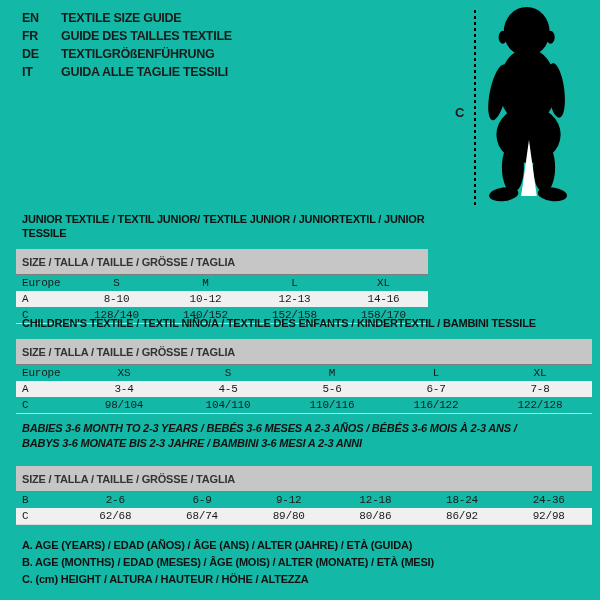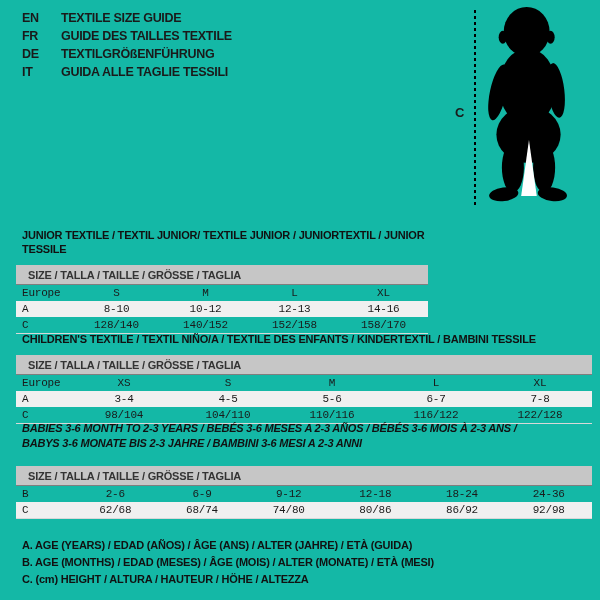--- a/index.html
+++ b/index.html
@@ -24,25 +24,25 @@
   .baby{position:absolute;left:477px;top:6px;width:92px;height:202px;}
   .baby .part{fill:var(--sil);}
   .baby .notch{fill:#ffffff;}
 
   
   .tsec{position:absolute;left:16px;}
   #tsec0{top:212px;width:412px;}
   #tsec1{top:316px;width:576px;}
   #tsec2{top:421px;width:576px;}
   .tbl-title{font-weight:bold;font-size:11px;line-height:14px;letter-spacing:-0.2px;margin-left:6px;color:#111;}
-  #tsec0 .tbl-title,#tsec1 .tbl-title{margin-bottom:9px;margin-top:16px;}
+  #tsec0 .tbl-title,#tsec1 .tbl-title{margin-bottom:9px;}
   #tsec2 .tbl-title{margin-bottom:15px;line-height:15px;font-style:italic;}
   .tbl{width:100%;border-bottom:1px solid #d8d8d8;}
-  .size-bar{height:20px;background:var(--bar);border-bottom:1px solid #7e7e7e;
-    display:flex;align-items:center;padding-left:12px;box-sizing:border-box;
+  .size-bar{height:26px;background:var(--bar);border-bottom:1px solid #7e7e7e;
+    display:flex;align-items:center;padding-left:6px;box-sizing:border-box;
     font-weight:bold;font-size:11px;letter-spacing:-0.2px;color:#333;}
   .trow{display:flex;height:16px;align-items:center;font-size:11px;letter-spacing:-0.2px;font-family:Liberation Mono, monospace;}
   .trow.shaded{background:var(--shade);}
   .rlabel{flex:0 0 56px;width:56px;padding-left:6px;box-sizing:border-box;}
   .cell{flex:1;text-align:center;}
 
   
   .footnotes{position:absolute;left:22px;top:537px;font-weight:bold;font-size:11px;line-height:17px;letter-spacing:-0.2px;color:#111;}
 </style>
 </head>
@@ -161,21 +161,21 @@
           <span class="cell">6-9</span>
           <span class="cell">9-12</span>
           <span class="cell">12-18</span>
           <span class="cell">18-24</span>
           <span class="cell">24-36</span>
         </div>
         <div class="trow shaded">
           <span class="rlabel">C</span>
           <span class="cell">62/68</span>
           <span class="cell">68/74</span>
-          <span class="cell">74/80</span>
+          <span class="cell">89/80</span>
           <span class="cell">80/86</span>
           <span class="cell">86/92</span>
           <span class="cell">92/98</span>
         </div>
       </div>
     </section>
 
   <div class="footnotes">
       <div class="fn-line">A. AGE (YEARS) / EDAD (AÑOS) / ÂGE (ANS) / ALTER (JAHRE) / ETÀ (GUIDA)</div>
       <div class="fn-line">B. AGE (MONTHS) / EDAD (MESES) / ÂGE (MOIS) / ALTER (MONATE) / ETÀ (MESI)</div>

